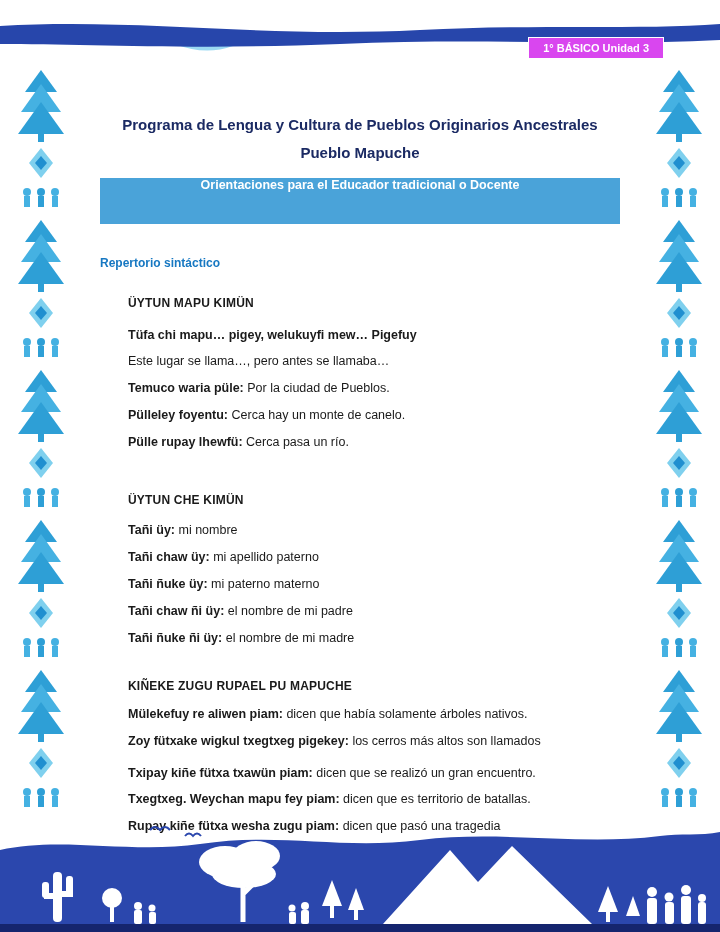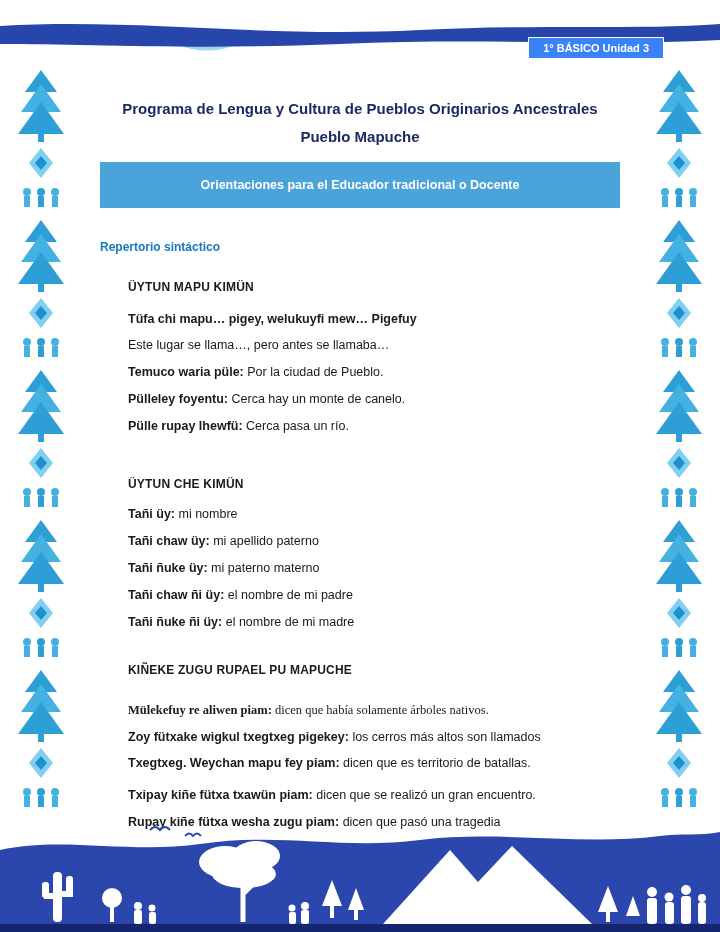--- a/index.html
+++ b/index.html
@@ -10,52 +10,52 @@
     background: #ffffff;
     font-family: "Liberation Sans", sans-serif;
     color: #1a1a1a;
     overflow: hidden;
   }
 
   
   .topband { position: absolute; top: 0; left: 0; width: 720px; height: 70px; }
   .badge {
     position: absolute; top: 37px; right: 56px;
-    background: #3b82f6; color: #fff;
+    background: #d946ef; color: #fff;
     font-size: 11px; font-weight: bold;
     padding: 4px 14px;
     border: 1px solid #ffffff;
     white-space: nowrap;
   }
 
   
   .border-left  { position: absolute; left: 14px;  top: 66px; bottom: 114px; width: 54px; }
   .border-right { position: absolute; right: 14px; top: 66px; bottom: 114px; width: 54px; }
   .border-left svg, .border-right svg { width: 100%; height: 100%; }
 
   
   .bottomart { position: absolute; left: 0; bottom: 0; width: 720px; height: 112px; }
   .bottomart svg { width: 100%; height: 100%; display: block; }
 
   
-  .content { position: absolute; left: 100px; right: 100px; top: 100px; }
+  .content { position: absolute; left: 100px; right: 100px; top: 116px; }
 
   .title { text-align: center; font-weight: bold; color: #1b2a63; margin: 0; }
   .t1 { font-size: 15px; line-height: 18px; }
   .t2 { font-size: 15px; line-height: 18px; margin-top: 10px; }
 
   .banner {
     margin-top: 16px;
     background: #4aa3d9;
     color: #ffffff;
     font-weight: bold;
     font-size: 12.5px;
     text-align: center;
     height: 46px;
-    padding-top: 16px;
+    padding-top: 0;
   }
 
   .repertorio {
     color: #1778c2;
     font-weight: bold;
     font-size: 12px;
     margin: 32px 0 0 0;
   }
 
   .section { margin-left: 28px; font-size: 12.5px; }
@@ -63,21 +63,21 @@
   .s1 .sec-heading { margin-top: 26px; }
   .s2 .sec-heading { margin-top: 44px; }
   .s3 .sec-heading { margin-top: 34px; }
 
   .line { margin: 13px 0 0 0; line-height: 14px; }
   .line b { font-weight: bold; }
   .line.first { margin-top: 18px; }
   .line.tight { margin-top: 12px; }
   .line.wide  { margin-top: 18px; }
   .s2 .line.first { margin-top: 16px; }
-  .s3 .line.first { margin-top: 26px; font-family: Liberation Serif, serif; }
+  .s3 .line.first { margin-top: 14px; }
 </style>
 </head>
 <body>
 
 <div class="topband">
   <svg viewBox="0 0 720 70" preserveAspectRatio="none">
     <path d="M115,32 q30,-12 60,0 q30,12 58,2 l0,12 q-28,10 -58,-2 q-30,-12 -60,0 Z" fill="#9bd9f2"></path>
     <path d="M0,26 C140,18 260,38 420,30 C540,24 640,30 720,24 L720,40 C600,46 480,38 340,44 C200,50 80,44 0,44 Z" fill="#2746ab"></path>
   </svg>
 </div>
@@ -130,40 +130,40 @@
 <main class="content">
   <h1 class="title t1">Programa de Lengua y Cultura de Pueblos Originarios Ancestrales</h1>
   <h2 class="title t2">Pueblo Mapuche</h2>
   <div class="banner">Orientaciones para el Educador tradicional o Docente</div>
   <h3 class="repertorio">Repertorio sintáctico</h3>
 
   <section class="section s1">
     <div class="sec-heading">ÜYTUN MAPU KIMÜN</div>
     <p class="line first"><b>Tüfa chi mapu… pigey, welukuyfi mew… Pigefuy</b><span></span></p>
     <p class="line tight"><b></b><span>Este lugar se llama…, pero antes se llamaba…</span></p>
-    <p class="line"><b>Temuco waria püle:</b><span> Por la ciudad de Pueblo.</span></p>
+    <p class="line"><b>Temuco waria püle:</b><span> Por la ciudad de Pueblos.</span></p>
     <p class="line"><b>Pülleley foyentu:</b><span> Cerca hay un monte de canelo.</span></p>
     <p class="line"><b>Pülle rupay lhewfü:</b><span> Cerca pasa un río.</span></p>
   </section>
 
   <section class="section s2">
     <div class="sec-heading">ÜYTUN CHE KIMÜN</div>
     <p class="line first"><b>Tañi üy:</b><span> mi nombre</span></p>
     <p class="line"><b>Tañi chaw üy:</b><span> mi apellido paterno</span></p>
     <p class="line"><b>Tañi ñuke üy:</b><span> mi paterno materno</span></p>
     <p class="line"><b>Tañi chaw ñi üy:</b><span> el nombre de mi padre</span></p>
     <p class="line"><b>Tañi ñuke ñi üy:</b><span> el nombre de mi madre</span></p>
   </section>
 
   <section class="section s3">
     <div class="sec-heading">KIÑEKE ZUGU RUPAEL PU MAPUCHE</div>
     <p class="line first"><b>Mülekefuy re aliwen piam:</b><span> dicen que había solamente árboles nativos.</span></p>
     <p class="line"><b>Zoy fütxake wigkul txegtxeg pigekey:</b><span> los cerros más altos son llamados</span></p>
+    <p class="line wide"><b>Txipay kiñe fütxa txawün piam:</b><span> dicen que se realizó un gran encuentro.</span></p>
     <p class="line tight"><b>Txegtxeg. Weychan mapu fey piam:</b><span>  dicen que es territorio de batallas.</span></p>
-    <p class="line wide"><b>Txipay kiñe fütxa txawün piam:</b><span> dicen que se realizó un gran encuentro.</span></p>
     <p class="line"><b>Rupay kiñe fütxa wesha zugu piam:</b><span> dicen que pasó una tragedia</span></p>
   </section>
 </main>
 
 <div class="bottomart">
   <svg viewBox="0 0 720 112" preserveAspectRatio="none">
 
     <path d="M150,10 q5,-6 10,0 q5,-6 10,0" stroke="#2b47ad" stroke-width="2" fill="none"></path>
     <path d="M185,16 q4,-5 8,0 q4,-5 8,0" stroke="#2b47ad" stroke-width="2" fill="none"></path>
 

